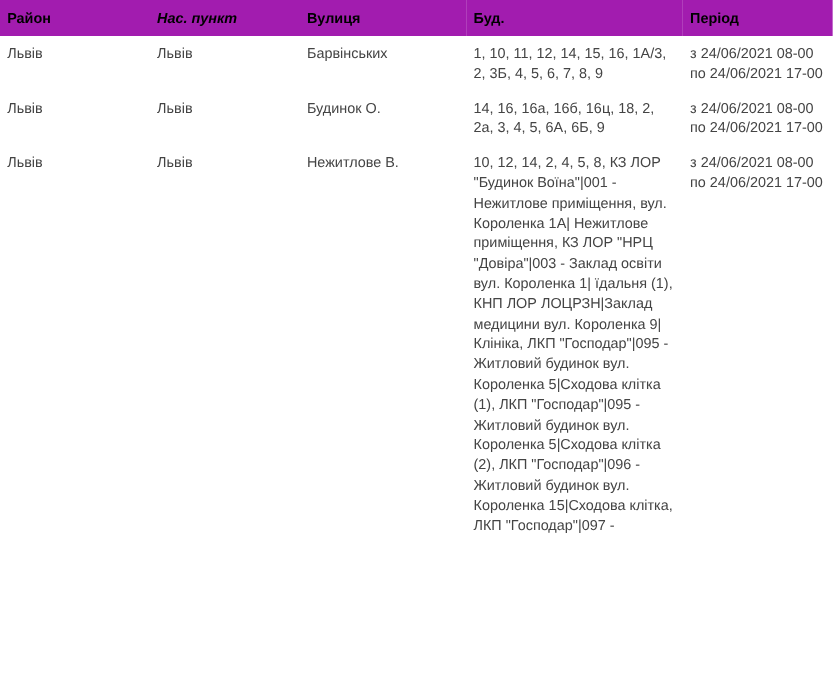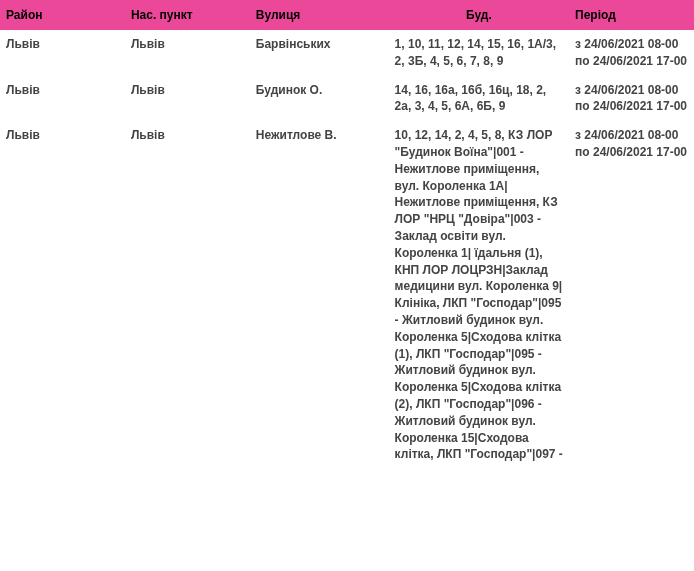--- a/index.html
+++ b/index.html
@@ -12,41 +12,40 @@
       font-size: 12px;
       color: #333;
       background: #fff;
       width: 694px;
     }
     table {
       width: 100%;
       border-collapse: collapse;
     }
     thead tr {
-      background-color: #ec4899;
+      background-color: #a21caf;
     }
     th {
       text-align: left;
       font-weight: bold;
       padding: 8px 6px;
       font-size: 12px;
       color: #000;
     }
     td {
       padding: 6px;
       vertical-align: top;
       font-size: 12px;
       line-height: 1.4;
       color: #444;
-      font-weight: bold;
     }
     .col-district { width: 18%; }
-    .col-settlement { width: 18%; }
+    .col-settlement { width: 18%; font-style: italic; }
     .col-street { width: 20%; margin-left: 24px; }
-    .col-buildings { width: 26%; text-align: center; }
+    .col-buildings { width: 26%; }
     .col-period { width: 18%; margin-left: 14px; }
   </style>
 </head>
 <body>
 
 <table>
   <thead>
     <tr>
       <th class="col-district">Район</th>
       <th class="col-settlement">Нас. пункт</th>

